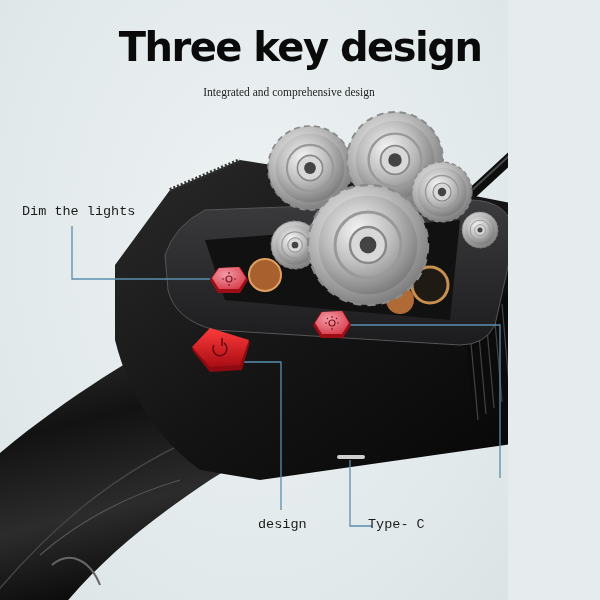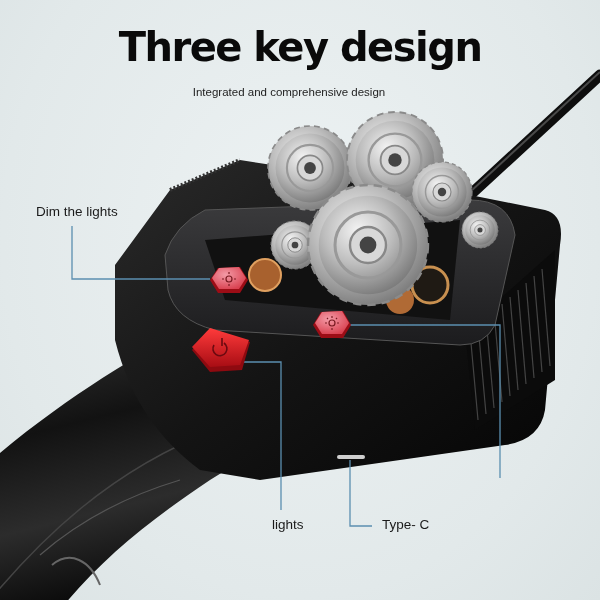--- a/index.html
+++ b/index.html
@@ -1,21 +1,21 @@
 <!DOCTYPE html>
 <html><head>
 <meta charset="utf-8">
 <style>
   html, body { margin: 0; padding: 0; }
   body { width: 600px; height: 600px; overflow: hidden; background: #e6eced; font-family: "Liberation Sans", "DejaVu Sans", sans-serif; }
-  .stage { position: relative; width: 600px; height: 600px; background: radial-gradient(ellipse at 50% 40%, #edf2f3 0%, #e2e9ea 70%, #dbe3e4 100%); overflow: hidden; }
+  .stage { position: relative; width: 508px; height: 600px; background: radial-gradient(ellipse at 50% 40%, #edf2f3 0%, #e2e9ea 70%, #dbe3e4 100%); overflow: hidden; }
   .title { position: absolute; left: 0; width: 600px; top: 24px; text-align: center; font-family: "DejaVu Sans", sans-serif; font-weight: bold; font-size: 40px; letter-spacing: -1.5px; color: #0a0a0a; }
-  .subtitle { position: absolute; left: 0; width: 578px; top: 86px; text-align: center; font-family: Liberation Sans, sans-serif; font-size: 11.5px; color: #1e1e1e; }
+  .subtitle { position: absolute; left: 0; width: 578px; top: 86px; text-align: center; font-family: Liberation Serif, serif; font-size: 11.5px; color: #1e1e1e; }
   .art { position: absolute; left: 0; top: 0; width: 600px; height: 600px; }
-  .label { position: absolute; font-family: Liberation Sans, sans-serif; font-size: 13.5px; color: #1a1a1a; white-space: nowrap; margin-left: 14px; }
+  .label { position: absolute; font-family: Liberation Mono, monospace; font-size: 13.5px; color: #1a1a1a; white-space: nowrap; }
 </style>
 </head>
 <body>
 
 <div class="stage">
 
   <svg class="art" viewBox="0 0 600 600" xmlns="http://www.w3.org/2000/svg">
     <defs>
       <linearGradient id="bodyG" x1="0" y1="0" x2="1" y2="1">
         <stop offset="0" stop-color="#2a2a2a"></stop>
@@ -140,15 +140,15 @@
       </g>
     </g>
 
     <rect x="337" y="455" width="28" height="4" rx="2" fill="#cfcfcf"></rect>
   </svg>
 
   <div class="title">Three key design</div>
   <div class="subtitle">Integrated and comprehensive design</div>
 
   <div class="label" style="left:22px; top:204px;">Dim the lights</div>
-  <div class="label" style="left:258px; top:517px;">lights</div>
+  <div class="label" style="left:258px; top:517px;">design</div>
   <div class="label" style="left:368px; top:517px;">Type- C</div>
 </div>
 
 </body></html>

